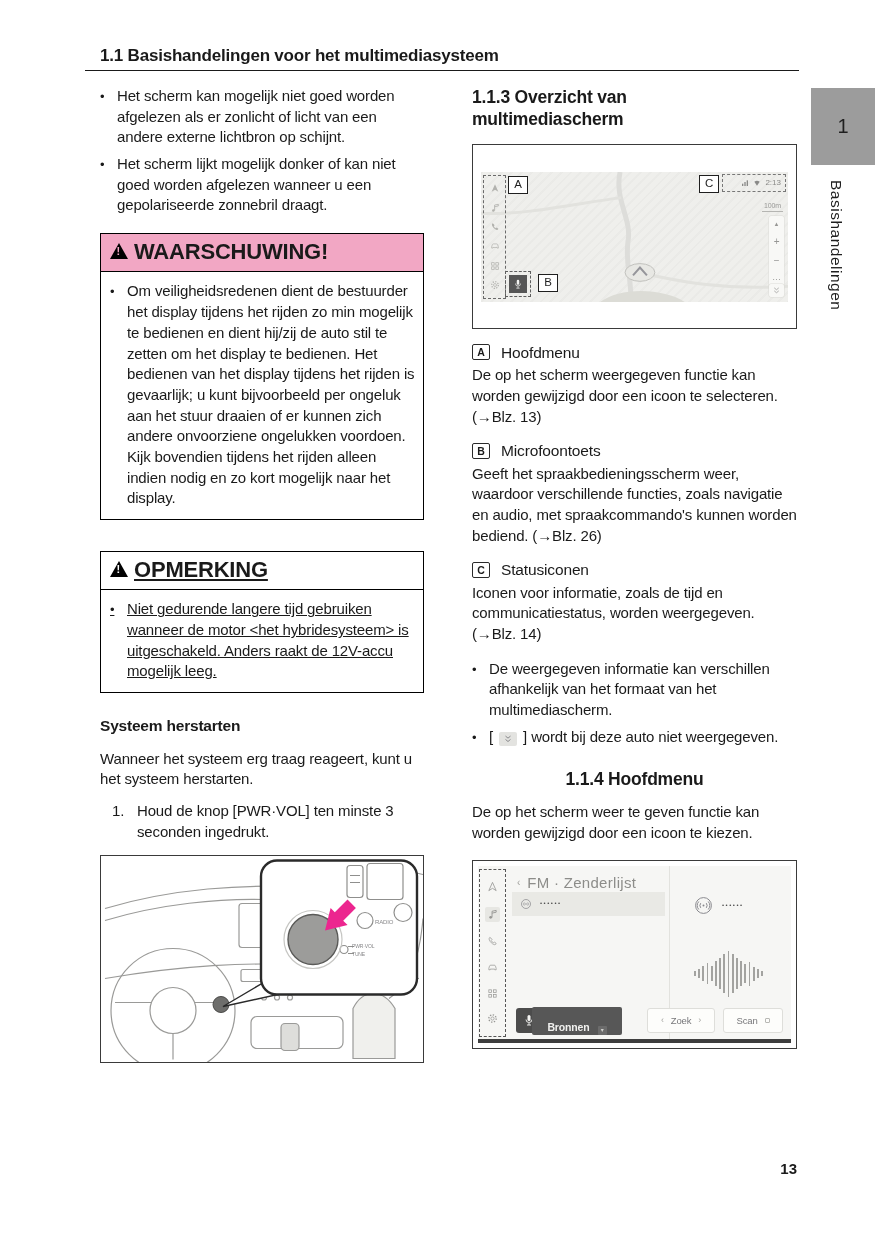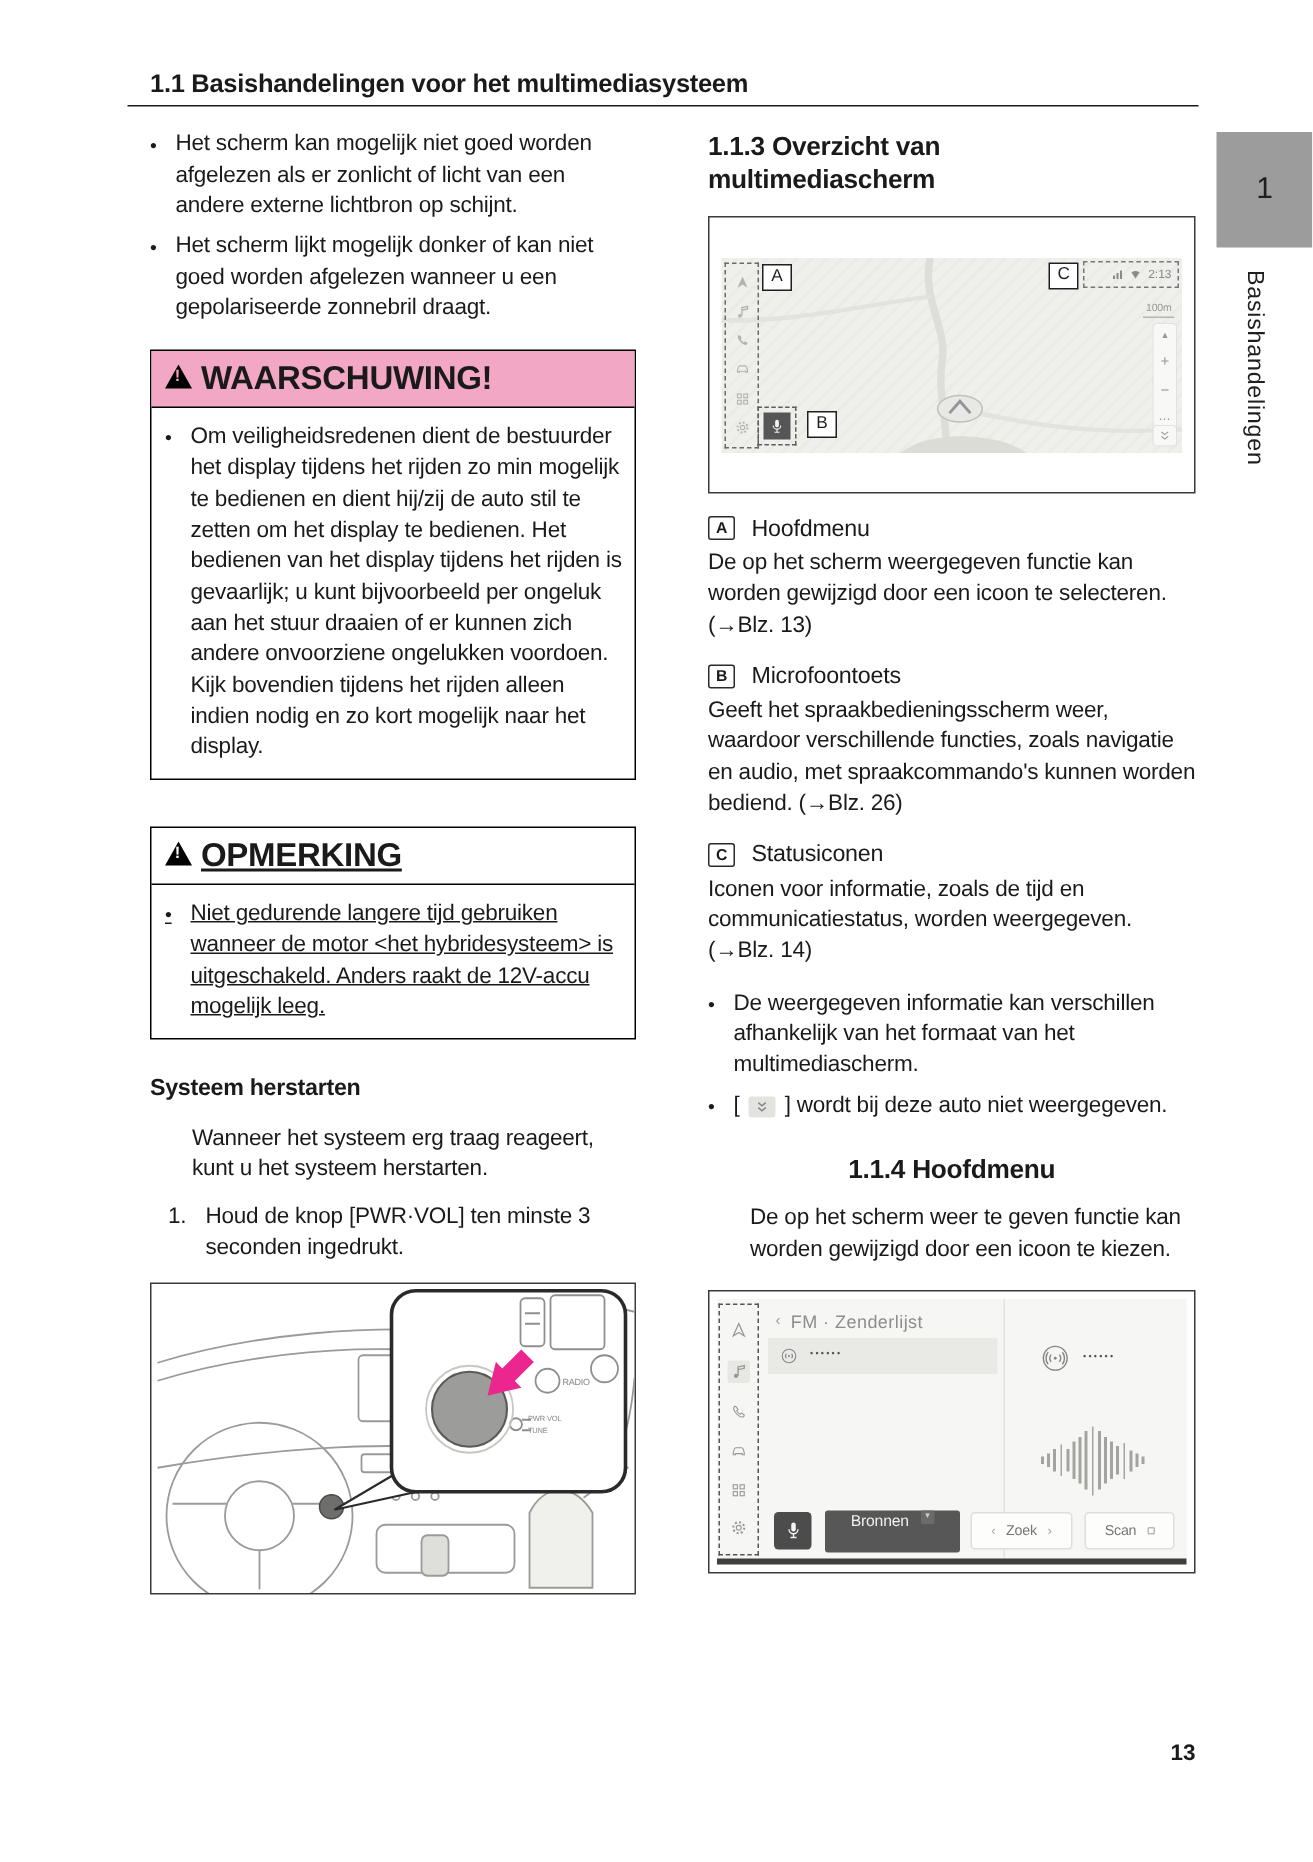--- a/index.html
+++ b/index.html
@@ -32,21 +32,21 @@
     font-size:22px; font-weight:bold; border-bottom:1.8px solid #000; letter-spacing:-0.2px; }
   .alert-head.pink { background:#f2a7c4; }
   .warn-tri { position:relative; width:0; height:0; border-left:9px solid transparent;
     border-right:9px solid transparent; border-bottom:16px solid #000; margin-top:-2px; }
   .warn-tri::after { content:"!"; position:absolute; left:-2.5px; top:3px; font-size:11px;
     font-weight:bold; line-height:1; color:var(--bang,#fff); }
   .alert-body { padding:9px 8px 10px 9px; }
   .alert-body .bullet { margin-bottom:0; }
 
   .sub-heading { font-size:15.5px; font-weight:bold; margin-top:22px; letter-spacing:-0.2px; }
-  .para { margin-top:12px;margin-left:28px; }
+  .para { margin-top:12px; }
   .step { display:flex; gap:7px; margin-top:11px; padding-left:12px; }
   .step .num { flex:0 0 18px; }
 
   
   .figure { border:1.5px solid #3a3a3a; background:#fff; position:relative; margin-top:13px; }
   .fig-dash { height:208px; }
   .fig-map { height:185px; }
   .fig-fm { height:189px; }
 
   
@@ -98,36 +98,36 @@
 
   
   .fm-screen { position:absolute; inset:5px; background:#f6f6f4; }
   .fm-screen::after { content:""; position:absolute; left:0; right:0; bottom:0; height:4px; background:#3e3e3e; }
   .fm-sidebar { position:absolute; left:1px; top:3px; bottom:6px; width:27px; border:1.5px dashed #555;
     display:flex; flex-direction:column; align-items:center; justify-content:space-around; padding:4px 0; color:#979794; }
   .fm-sidebar svg { width:11px; height:11px; }
   .fm-sidebar .active { background:#e7e7e3; border-radius:2px; padding:2px; }
   .fm-crumb { position:absolute; left:39px; top:7px; display:flex; align-items:center; gap:7px; color:#8d8d8a; }
   .fm-crumb .bk { font-size:10px; color:#a0a09c; }
-  .fm-crumb .tx { font-size:12px; letter-spacing:0.3px; }
+  .fm-crumb .tx { font-size:15px; letter-spacing:0.3px; }
   .fm-row { position:absolute; left:34px; top:26px; width:153px; height:24px; background:#e9e9e5;
     display:flex; align-items:center; gap:8px; padding-left:8px; color:#666; }
   .fm-row svg { width:12px; height:12px; color:#85858a; }
   .dots { font-size:6px; letter-spacing:1.5px; color:#4e4e4e; }
   .fm-divider { position:absolute; left:191px; top:0; bottom:4px; width:1px; background:#e2e2de; }
   .fm-right-src { position:absolute; left:216px; top:30px; display:flex; align-items:center; gap:9px; color:#85858a; }
   .fm-right-src svg { width:19px; height:19px; }
   .sound-wave { position:absolute; left:200px; right:12px; top:80px; height:56px; display:flex;
     align-items:center; justify-content:center; gap:2.4px; }
   .sound-wave i { display:block; width:1.8px; background:#a3a3a0; }
   .fm-mic-btn { position:absolute; left:38px; bottom:10px; width:25px; height:25px; background:#4c4c4c;
     border-radius:3px; display:flex; align-items:center; justify-content:center; color:#f4f4f2; }
   .fm-mic-btn svg { width:12px; height:12px; }
-  .fm-bronnen { position:absolute; left:72px; bottom:8px; width:90px; height:28px; background:#575757;
-    border-radius:2px; display:flex; align-items:flex-start; justify-content:center; gap:8px; color:#f0f0ee; font-size:10.5px; }
+  .fm-bronnen { position:absolute; left:54px; bottom:8px; width:90px; height:28px; background:#575757;
+    border-radius:2px; display:flex; align-items:flex-end; justify-content:center; gap:8px; color:#f0f0ee; font-size:10.5px;font-weight:bold; }
   .fm-bronnen .dd { width:9px; height:9px; background:#6b6b6b; display:flex; align-items:center;
     justify-content:center; font-size:6px; color:#cfcfcc; border-radius:1px; }
   .fm-btn { position:absolute; bottom:10px; height:25px; background:#fdfdfb; border:1px solid #dededa;
     border-radius:3px; display:flex; align-items:center; justify-content:center; gap:7px; color:#77777a; font-size:9.5px; }
   .fm-zoek { right:76px; width:68px; }
   .fm-scan { right:8px; width:60px; }
   .fm-btn .cv { font-size:9px; color:#a4a4a0; }
   .fm-btn .mini { width:5px; height:5px; border:1px solid #b8b8b4; border-radius:1px; }
 
   .page-number { position:absolute; right:78px; top:1160px; font-size:15px; font-weight:bold; }

